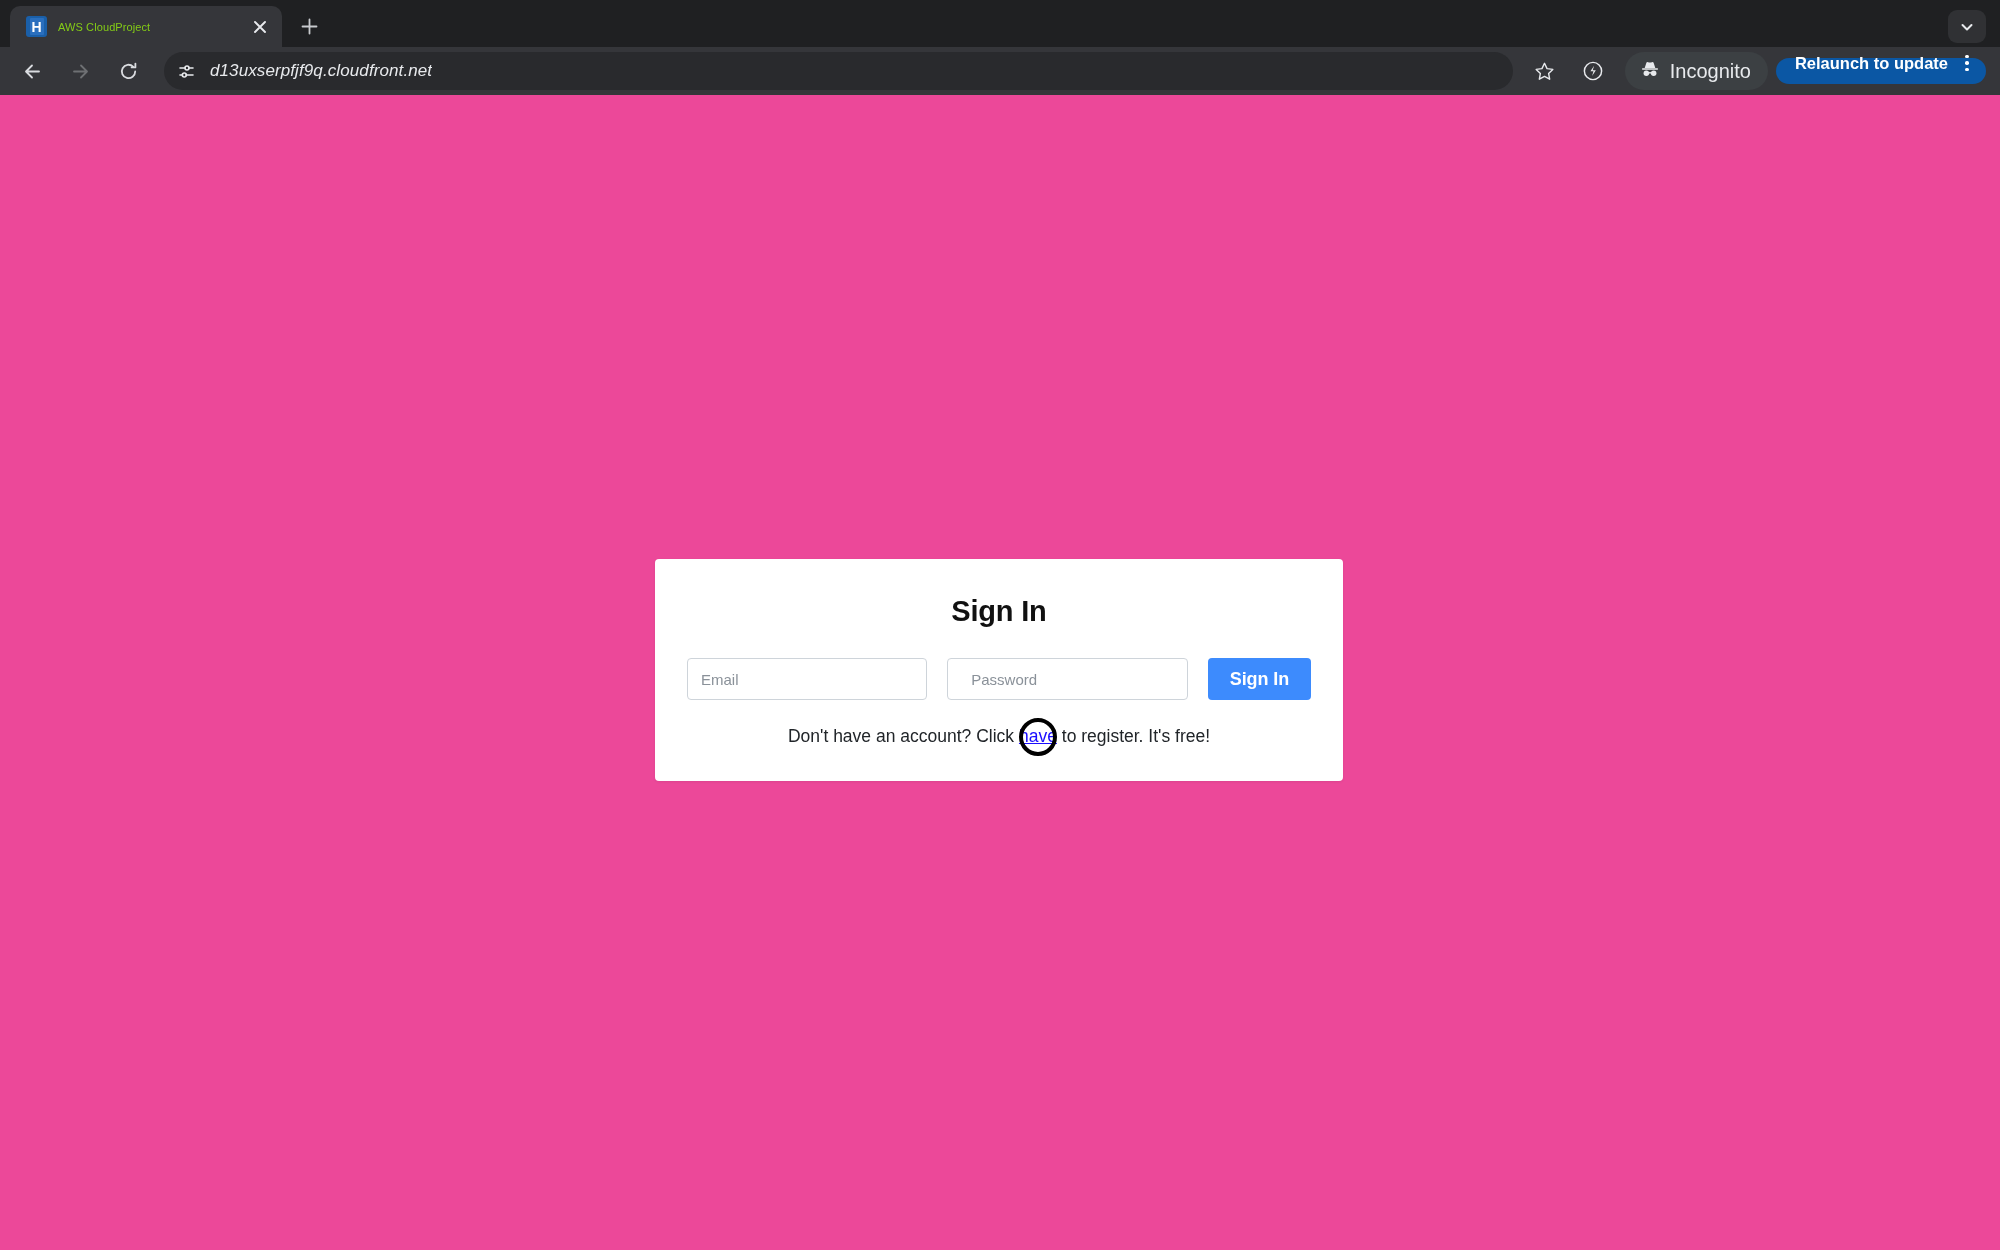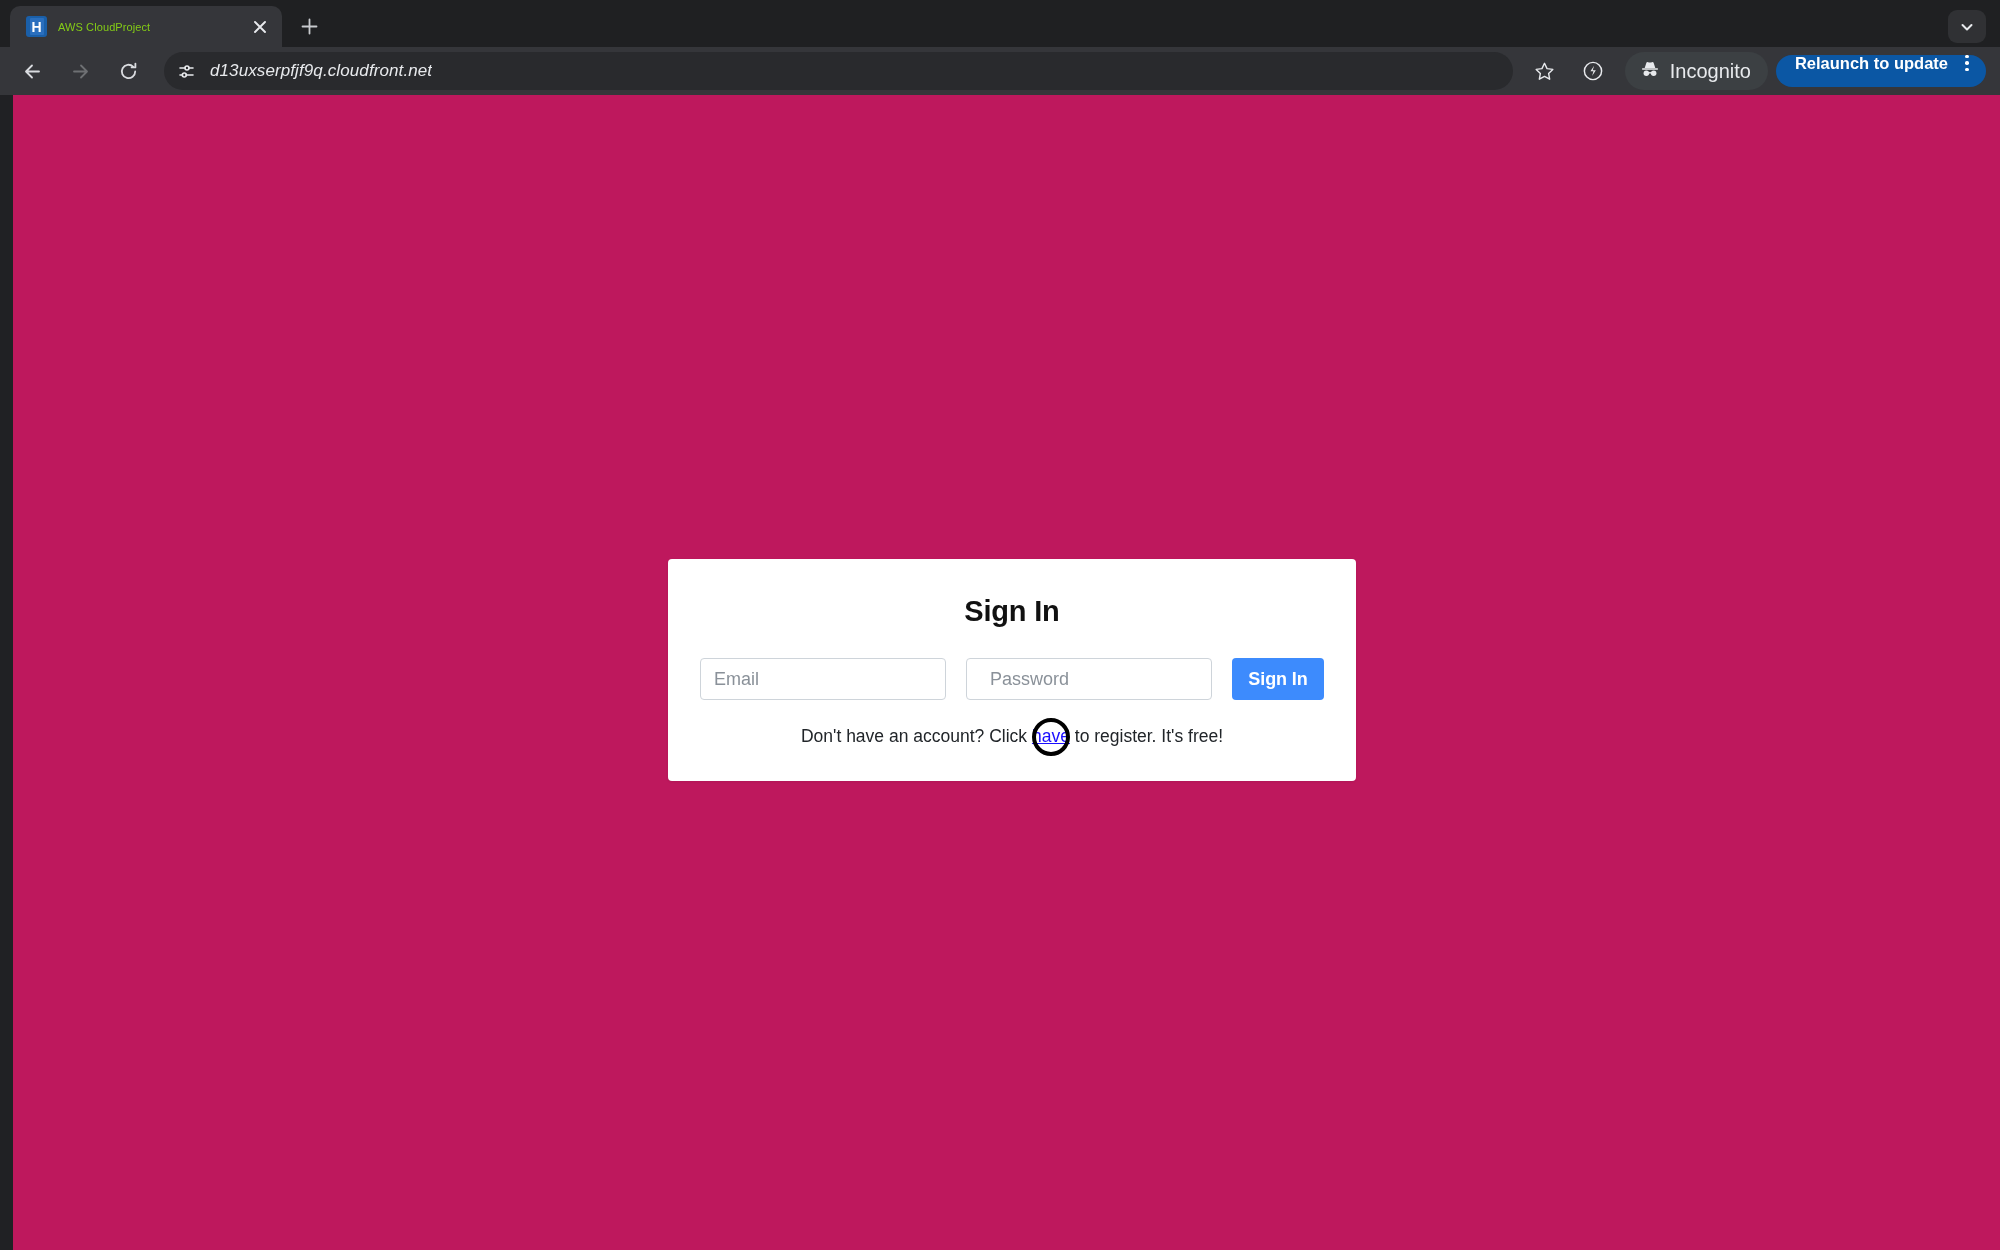--- a/index.html
+++ b/index.html
@@ -175,21 +175,21 @@
     margin: 0 8px;
     flex: none;
   }
   .incognito-pill .lbl {
     color: #e8eaed;
     font-size: 20px;
     white-space: nowrap;
   }
 
   .relaunch-btn {
-    height: 32px;
+    height: 26px;
     border-radius: 19px;
     background: #0b57a4;
     display: flex;
     align-items: center;
     gap: 10px;
     padding: 0 10px 16px 19px;
     flex: none;
     text-align: center;
   }
   .relaunch-btn .lbl {
@@ -204,27 +204,26 @@
     width: 18px;
   }
   .kebab i {
     width: 3.5px; height: 3.5px; border-radius: 50%;
     background: #ffffff; display: block;
   }
 
   
   .viewport {
     flex: 1;
-    background: #be185d;
+    background: #ec4899;
     position: relative;
     display: flex;
     align-items: flex-start;
     justify-content: center;
     overflow: hidden;
-    margin-left: 13px;
   }
 
   .signin-card {
     position: absolute;
     left: 655px;
     top: 464px;
     width: 688px;
     background: #ffffff;
     border-radius: 4px;
     padding: 36px 32px 34px 32px;
@@ -246,21 +245,21 @@
     gap: 20px;
     justify-content: center;
     margin-bottom: 26px;
   }
 
   .field {
     height: 42px;
     border: 1px solid #ced4da;
     border-radius: 4px;
     background: #ffffff;
-    font-size: 18px;
+    font-size: 15px;
     font-family: "Liberation Sans", sans-serif;
     color: #212529;
     padding: 0 13px;
     outline: none;
   }
   .field::placeholder { color: #8a9199; }
   .field-email { width: 246px; }
   .field-password { width: 246px; padding-left: 23px; }
 
   .signin-btn {

